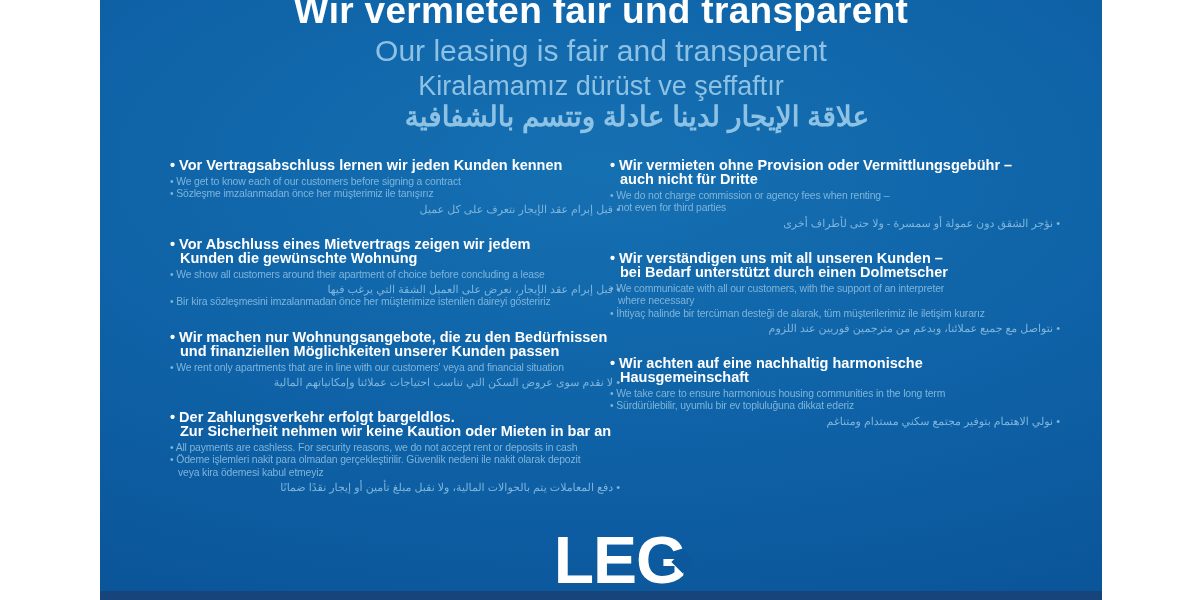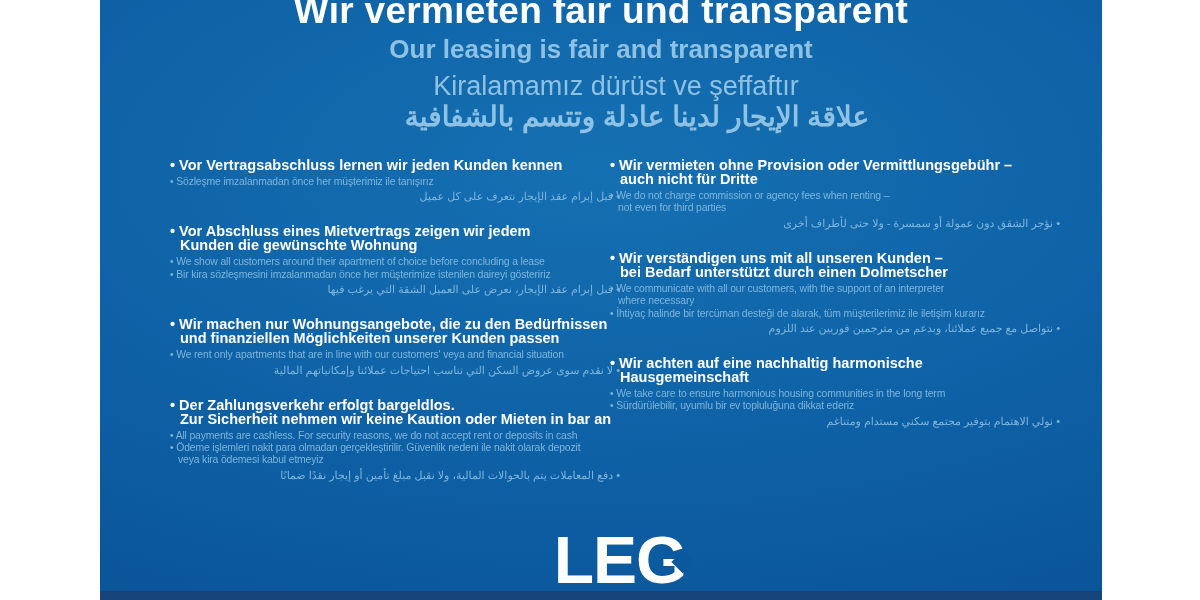--- a/index.html
+++ b/index.html
@@ -10,22 +10,22 @@
   }
   .poster{
     position:absolute;left:100px;top:0;width:1002px;height:600px;
     background:radial-gradient(ellipse 140% 110% at 50% 28%, #1570b2 0%, #0e60a5 45%, #0a5296 80%, #084b8d 100%);
     overflow:hidden;
   }
   
   .title{position:absolute;left:0;width:100%;text-align:center;color:#ffffff;white-space:nowrap;}
   .title-de{top:-10px;font-size:37px;font-weight:bold;letter-spacing:.3px;}
   .title-sub{color:#8ec2e4;}
-  .title-en{top:34px;font-size:26px;font-weight:bold;}
-  .title-tr{top:71px;font-size:27px;font-weight:normal;margin-left:15px;}
+  .title-en{top:34px;font-size:30px;font-weight:normal;}
+  .title-tr{top:71px;font-size:27px;font-weight:normal;}
   .title-ar{top:100px;font-size:28px;font-weight:bold;direction:rtl;padding-left:36px;}
   
   .col{position:absolute;top:158px;width:450px;}
   .col-left{left:70px;}
   .col-right{left:510px;}
   .block{margin-bottom:21px;}
   .line{white-space:pre-line;letter-spacing:-0.1px;}
   .de-line{
     color:#ffffff;font-size:14.5px;font-weight:bold;line-height:14px;
     padding-left:10px;text-indent:-10px;margin-bottom:4px;letter-spacing:0;
@@ -57,29 +57,30 @@
 <div class="poster">
 
   <div class="title title-de">Wir vermieten fair und transparent</div>
   <div class="title title-sub title-en">Our leasing is fair and transparent</div>
   <div class="title title-sub title-tr">Kiralamamız dürüst ve şeffaftır</div>
   <div class="title title-sub title-ar">علاقة الإيجار لدينا عادلة وتتسم بالشفافية</div>
 
   <div class="col col-left">
     <div class="block">
       <div class="line de-line">• Vor Vertragsabschluss lernen wir jeden Kunden kennen</div>
+      <div class="line sub-line">• We get to know each of our customers before signing a contract</div>
       <div class="line sub-line">• Sözleşme imzalanmadan önce her müşterimiz ile tanışırız</div>
       <div class="line ar-line">• قبل إبرام عقد الإيجار نتعرف على كل عميل</div>
     </div>
     <div class="block">
       <div class="line de-line">• Vor Abschluss eines Mietvertrags zeigen wir jedem
 Kunden die gewünschte Wohnung</div>
       <div class="line sub-line">• We show all customers around their apartment of choice before concluding a lease</div>
+      <div class="line ar-line">• قبل إبرام عقد الإيجار، نعرض على العميل الشقة التي يرغب فيها</div>
       <div class="line sub-line">• Bir kira sözleşmesini imzalanmadan önce her müşterimize istenilen daireyi gösteririz</div>
-      <div class="line ar-line">• قبل إبرام عقد الإيجار، نعرض على العميل الشقة التي يرغب فيها</div>
     </div>
     <div class="block">
       <div class="line de-line">• Wir machen nur Wohnungsangebote, die zu den Bedürfnissen
 und finanziellen Möglichkeiten unserer Kunden passen</div>
       <div class="line sub-line">• We rent only apartments that are in line with our customers' veya and financial situation</div>
       <div class="line ar-line">• لا نقدم سوى عروض السكن التي تناسب احتياجات عملائنا وإمكانياتهم المالية</div>
     </div>
     <div class="block">
       <div class="line de-line">• Der Zahlungsverkehr erfolgt bargeldlos.
 Zur Sicherheit nehmen wir keine Kaution oder Mieten in bar an</div>

